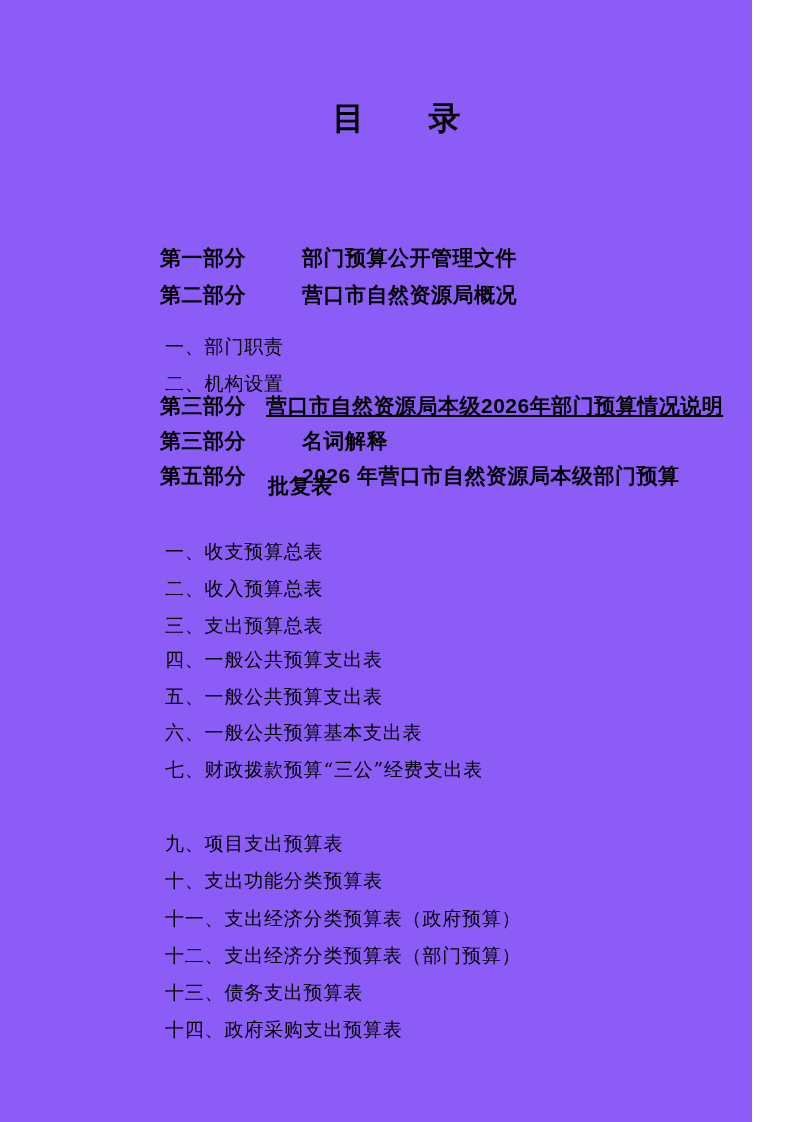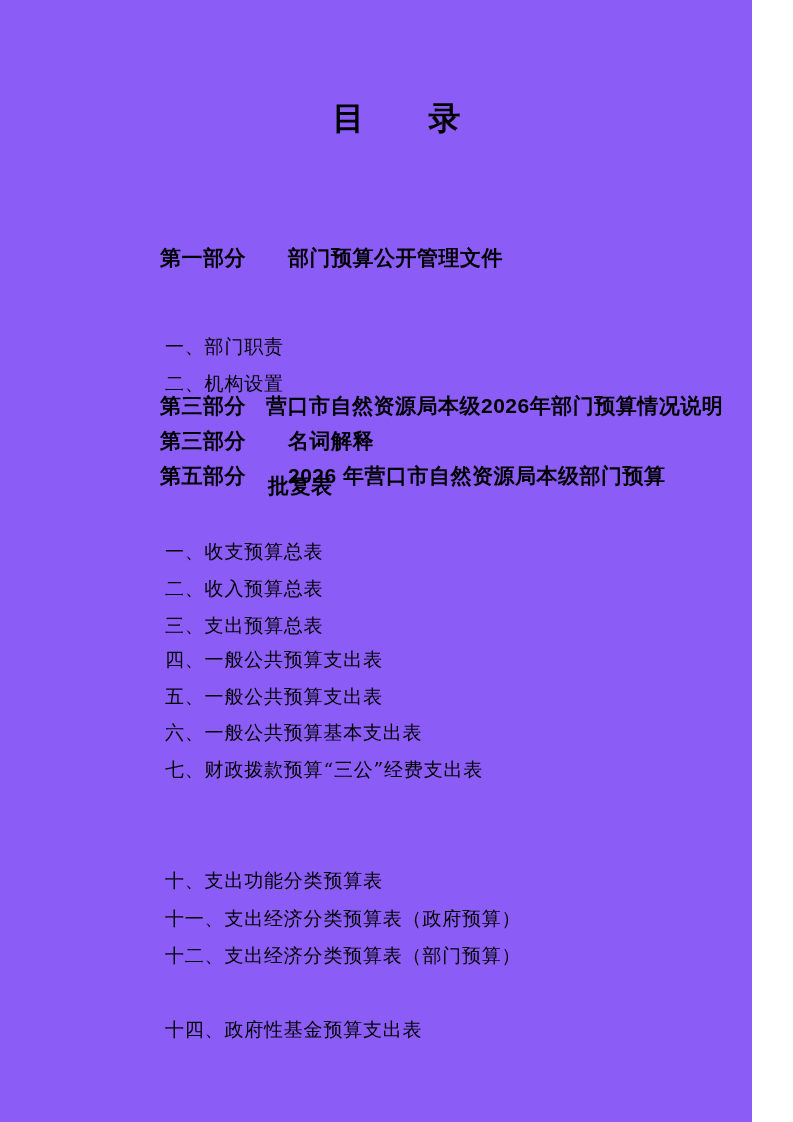--- a/index.html
+++ b/index.html
@@ -42,24 +42,25 @@
   }
   .part {
     left: 122px;
     font-family: "Liberation Sans", "DejaVu Sans", sans-serif;
     font-weight: 700;
     font-size: 21px;
     line-height: 24px;
     letter-spacing: 0.5px;
   }
   .part .part-title {
-    margin-left: 42px;
+    margin-left: 56px;
   }
   .part.narrow-gap .part-title {
     margin-left: 20px;
+    text-decoration: underline;
   }
   .part-cont {
     left: 268px;
     font-family: "Liberation Sans", "DejaVu Sans", sans-serif;
     font-weight: 700;
     font-size: 21px;
     line-height: 24px;
     letter-spacing: 0.5px;
   }
   .item {
@@ -78,20 +79,23 @@
 <div class="page">
 
   <h1 class="doc-title">目　　录</h1>
 
   <div class="toc">
 
     <div class="row part" style="top:222px">
       <span class="part-label">第一部分</span><span class="part-title">部门预算公开管理文件</span>
     </div>
 
+    <div class="row part" style="top:259px">
+      <span class="part-label">第二部分</span><span class="part-title">营口市自然资源局概况</span>
+    </div>
 
     <div class="row item" style="top:295px">一、部门职责</div>
     <div class="row item" style="top:332px">二、机构设置</div>
 
     <div class="row part narrow-gap" style="top:370px">
       <span class="part-label">第三部分</span><span class="part-title">营口市自然资源局本级2026年部门预算情况说明</span>
     </div>
 
     <div class="row part" style="top:405px">
       <span class="part-label">第三部分</span><span class="part-title">名词解释</span>
@@ -103,19 +107,21 @@
 
     <div class="row part-cont" style="top:474px">批复表</div>
 
     <div class="row item" style="top:500px">一、收支预算总表</div>
     <div class="row item" style="top:537px">二、收入预算总表</div>
     <div class="row item" style="top:574px">三、支出预算总表</div>
     <div class="row item" style="top:608px">四、一般公共预算支出表</div>
     <div class="row item" style="top:645px">五、一般公共预算支出表</div>
     <div class="row item" style="top:681px">六、一般公共预算基本支出表</div>
     <div class="row item" style="top:718px">七、财政拨款预算“三公”经费支出表</div>
+    <div class="row item" style="top:792px">九、项目支出预算表</div>
     <div class="row item" style="top:829px">十、支出功能分类预算表</div>
     <div class="row item" style="top:867px">十一、支出经济分类预算表（政府预算）</div>
     <div class="row item" style="top:904px">十二、支出经济分类预算表（部门预算）</div>
-    <div class="row item" style="top:978px">十四、政府性基金预算支出表</div>
+    <div class="row item" style="top:941px">十三、债务支出预算表</div>
+    <div class="row item" style="top:978px">十四、政府采购支出预算表</div>
 
   </div>
 </div>
 
 </body></html>

